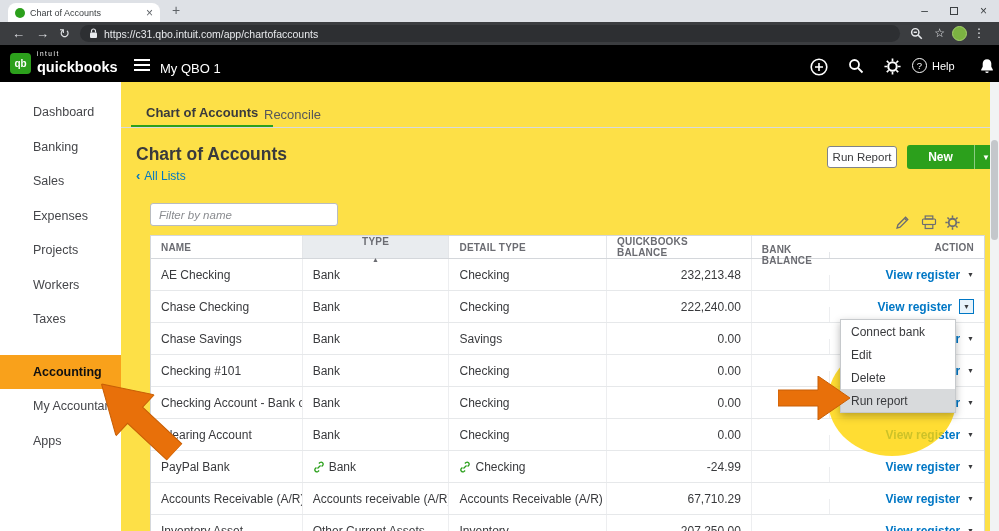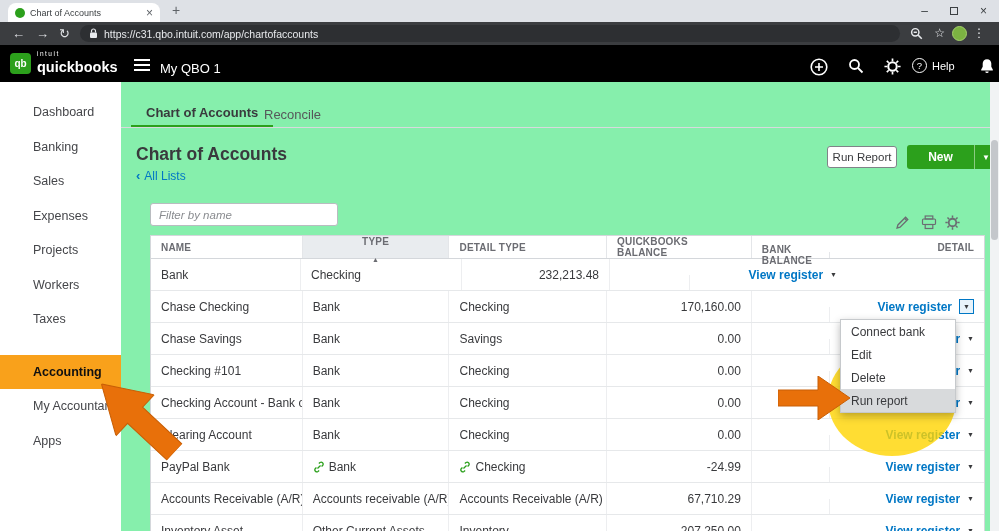--- a/index.html
+++ b/index.html
@@ -1,17 +1,17 @@
 <!DOCTYPE html>
 <html><head>
 <meta charset="utf-8">
 <style>
   * { margin:0; padding:0; box-sizing:border-box; }
   body { font-family:"Liberation Sans", sans-serif; }
-  .stage { position:relative; width:999px; height:531px; background:#86efac; overflow:hidden; }
+  .stage { position:relative; width:999px; height:531px; background:#fde047; overflow:hidden; }
 
   
   .tabstrip { position:absolute; left:0; top:0; width:999px; height:22px; background:#dee1e6; }
   .btab { position:absolute; left:8px; top:3px; width:152px; height:19px; background:#fff;
           border-radius:8px 8px 0 0; display:flex; align-items:center; padding:0 7px; }
   .favicon { width:10px; height:10px; border-radius:50%; background:#2ca01c; margin-right:5px; flex:none; }
   .tab-title { font-size:9px; color:#3c4043; white-space:nowrap; overflow:hidden; flex:1; }
   .tab-close { font-size:12px; color:#5f6368; margin-left:4px; cursor:default; }
   .newtab { position:absolute; left:172px; top:2px; font-size:14px; color:#5f6368; }
   .winctl { position:absolute; right:12px; top:0; height:22px; display:flex; align-items:center; gap:22px; color:#3c4043; font-size:12px; }
@@ -242,39 +242,40 @@
   <div class="tbl">
     <div class="thead">
       <div class="th c-name">NAME</div>
       <div class="th c-type sorted">
         <span>TYPE</span>
         <span class="sortarr">▲</span>
       </div>
       <div class="th c-detail">DETAIL TYPE</div>
       <div class="th c-qb">QUICKBOOKS BALANCE</div>
       <div class="th c-bank">BANK BALANCE</div>
-      <div class="th c-action">DETAIL</div>
-    </div>
-
-    <div class="trow">
+      <div class="th c-action">ACTION</div>
+    </div>
+
+    <div class="trow">
+      <div class="td c-name">AE Checking</div>
       <div class="td c-type">Bank</div>
       <div class="td c-detail">Checking</div>
       <div class="td c-qb">232,213.48</div>
       <div class="td c-bank"></div>
       <div class="td c-action">
         <span class="vr">View register</span>
         <span class="car2">▼</span>
       </div>
     </div>
 
     <div class="trow">
       <div class="td c-name">Chase Checking</div>
       <div class="td c-type">Bank</div>
       <div class="td c-detail">Checking</div>
-      <div class="td c-qb">170,160.00</div>
+      <div class="td c-qb">222,240.00</div>
       <div class="td c-bank"></div>
       <div class="td c-action">
         <span class="vr">View register</span>
         <span class="carbox">
             <span class="car2">▼</span>
           </span>
       </div>
     </div>
 
     <div class="trow">

